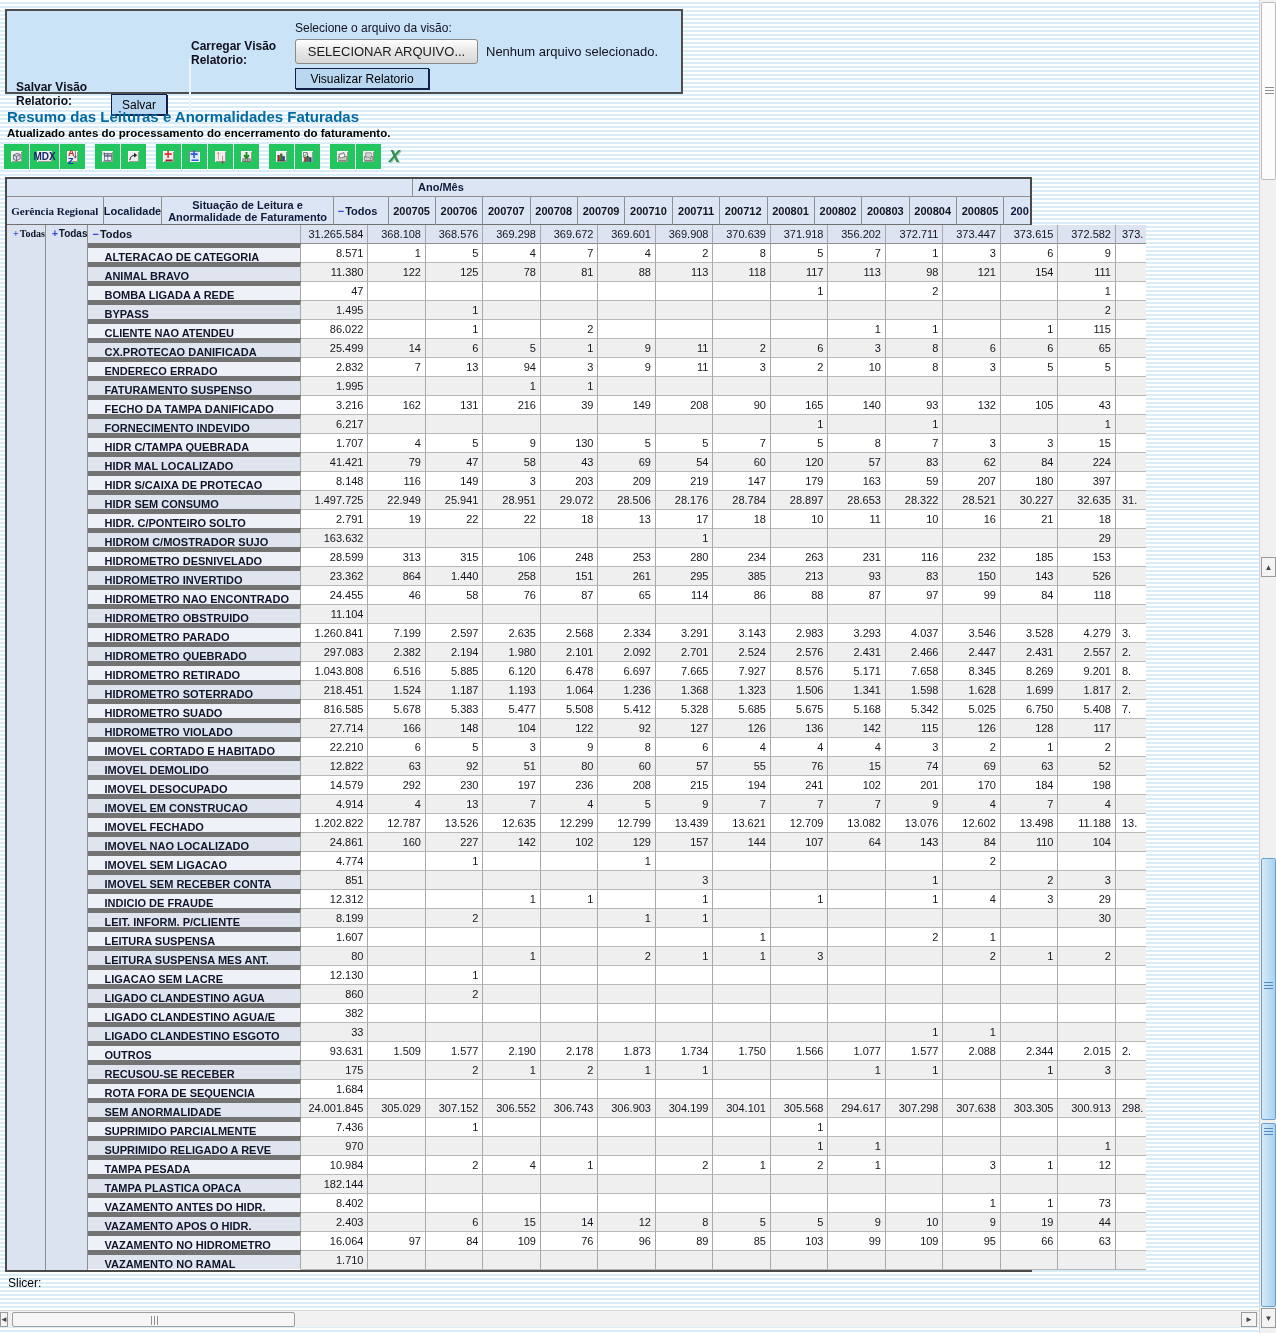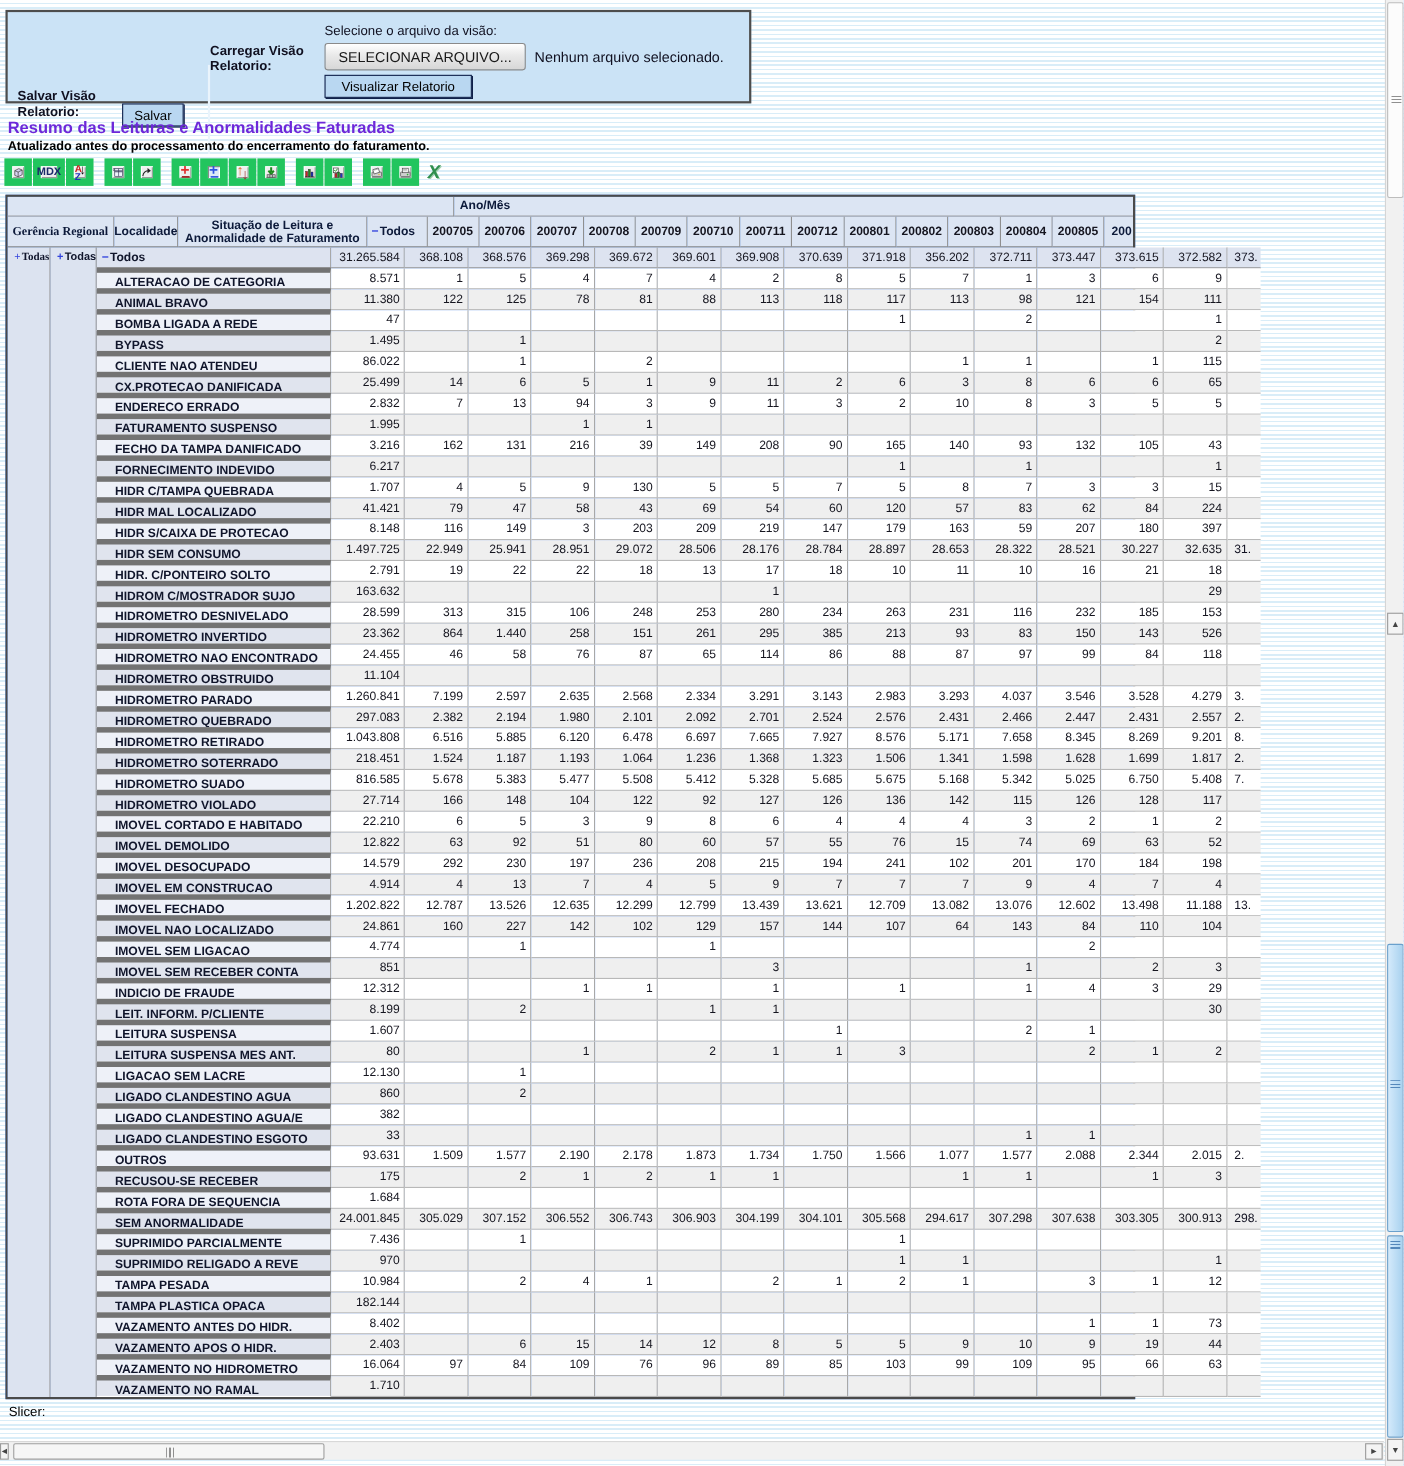--- a/index.html
+++ b/index.html
@@ -18,21 +18,21 @@
     font-size:12px; font-family:inherit; color:#000; text-align:center; cursor:default; }
   .tp-save-btn { position:absolute; left:104px; top:35px; width:56px; height:21px; }
   .tp-load-label { position:absolute; left:184px; top:28px; width:100px; font-size:12px; font-weight:bold; line-height:14px; }
   .tp-file-prompt { position:absolute; left:288px; top:10px; font-size:12px; }
   .tp-file-btn { position:absolute; left:288px; top:28px; width:183px; height:25px;
     background:linear-gradient(180deg,#ffffff,#e9e9e9 45%,#d7d7d7); border:1px solid #8a8a8a; border-radius:3px;
     font-size:13px; font-family:inherit; color:#1a1a1a; white-space:nowrap; overflow:hidden; }
   .tp-file-status { position:absolute; left:479px; top:33px; font-size:13px; }
   .tp-view-btn { position:absolute; left:288px; top:57px; width:134px; height:21px; }
   
-  .page-title { position:absolute; left:7px; top:108px; font-size:15px; font-weight:bold; color:#6d28d9; }
+  .page-title { position:absolute; left:7px; top:108px; font-size:15px; font-weight:bold; color:#0369a1; }
   .page-subtitle { position:absolute; left:7px; top:127px; font-size:11.5px; font-weight:bold; color:#000; }
   
   .toolbar { position:absolute; left:4px; top:144px; height:27px; display:flex; align-items:flex-start; }
   .tbtn { width:25px; height:25px; margin-right:1px; background:#ededed; border:7px solid #22c55e;
     box-shadow:inset 1px 1px 0 #ffffff, inset -1px -1px 0 #9a9a9a;
     display:flex; align-items:center; justify-content:center; font-size:10px; cursor:default; position:relative; }
   .tbtn.wide { width:29px; }
   .tbtn.pressed { background:#dcEAf8; background:#dceaf8; box-shadow:inset 1px 1px 0 #8a8a8a, inset -1px -1px 0 #ffffff; }
   .tbtn.flat { border:none; box-shadow:none; background:transparent; }
   .tgap { width:9px; }

